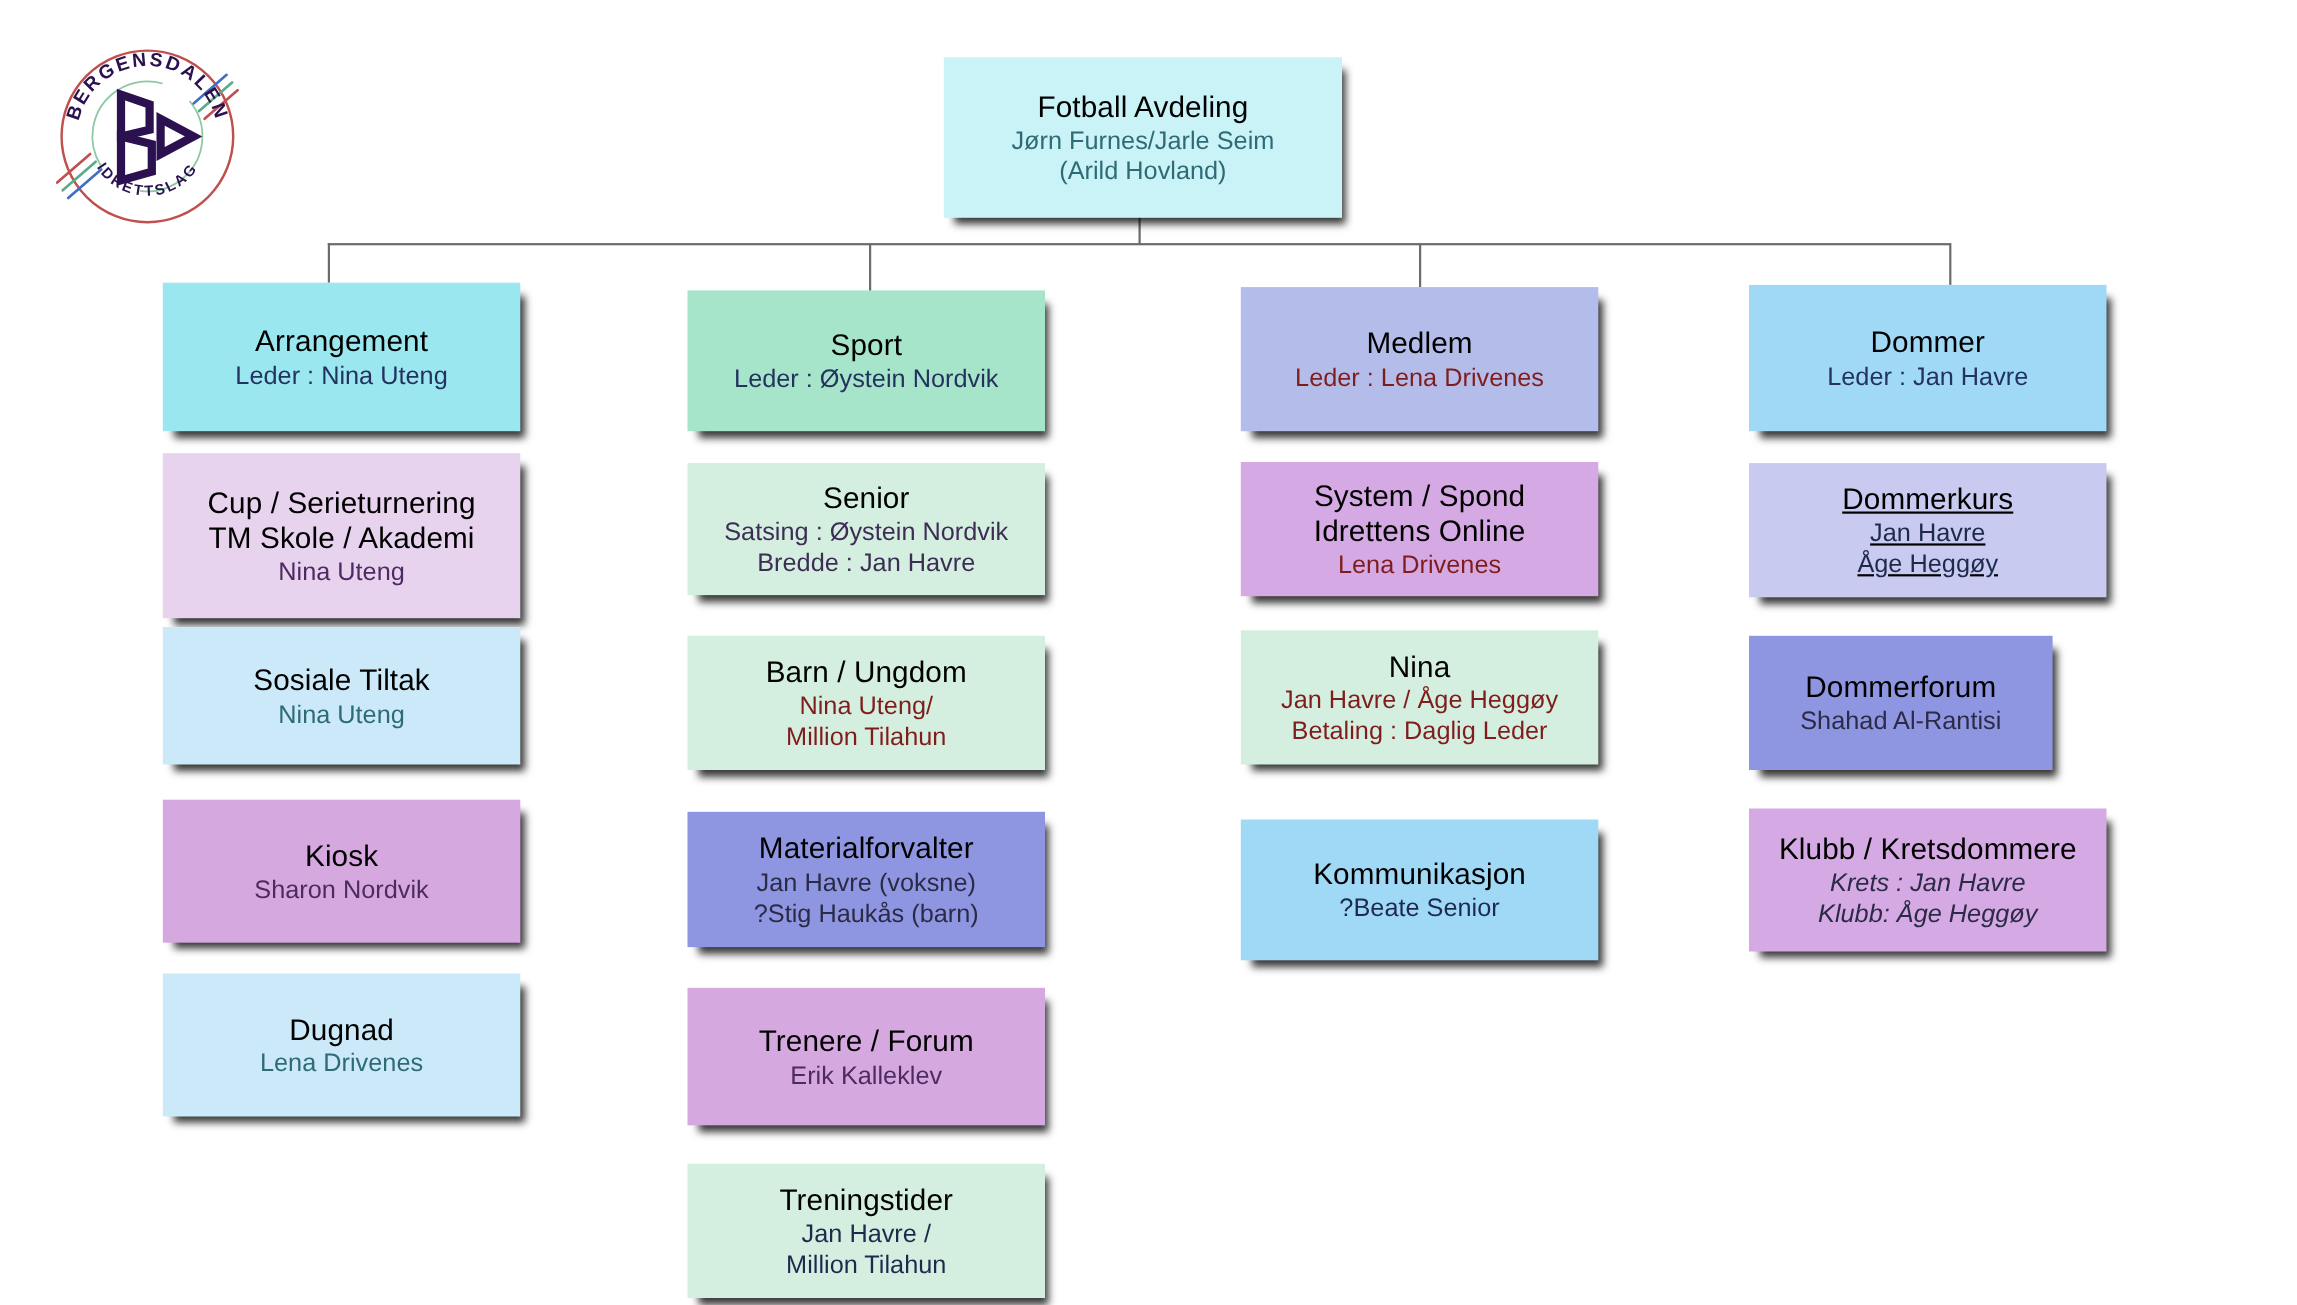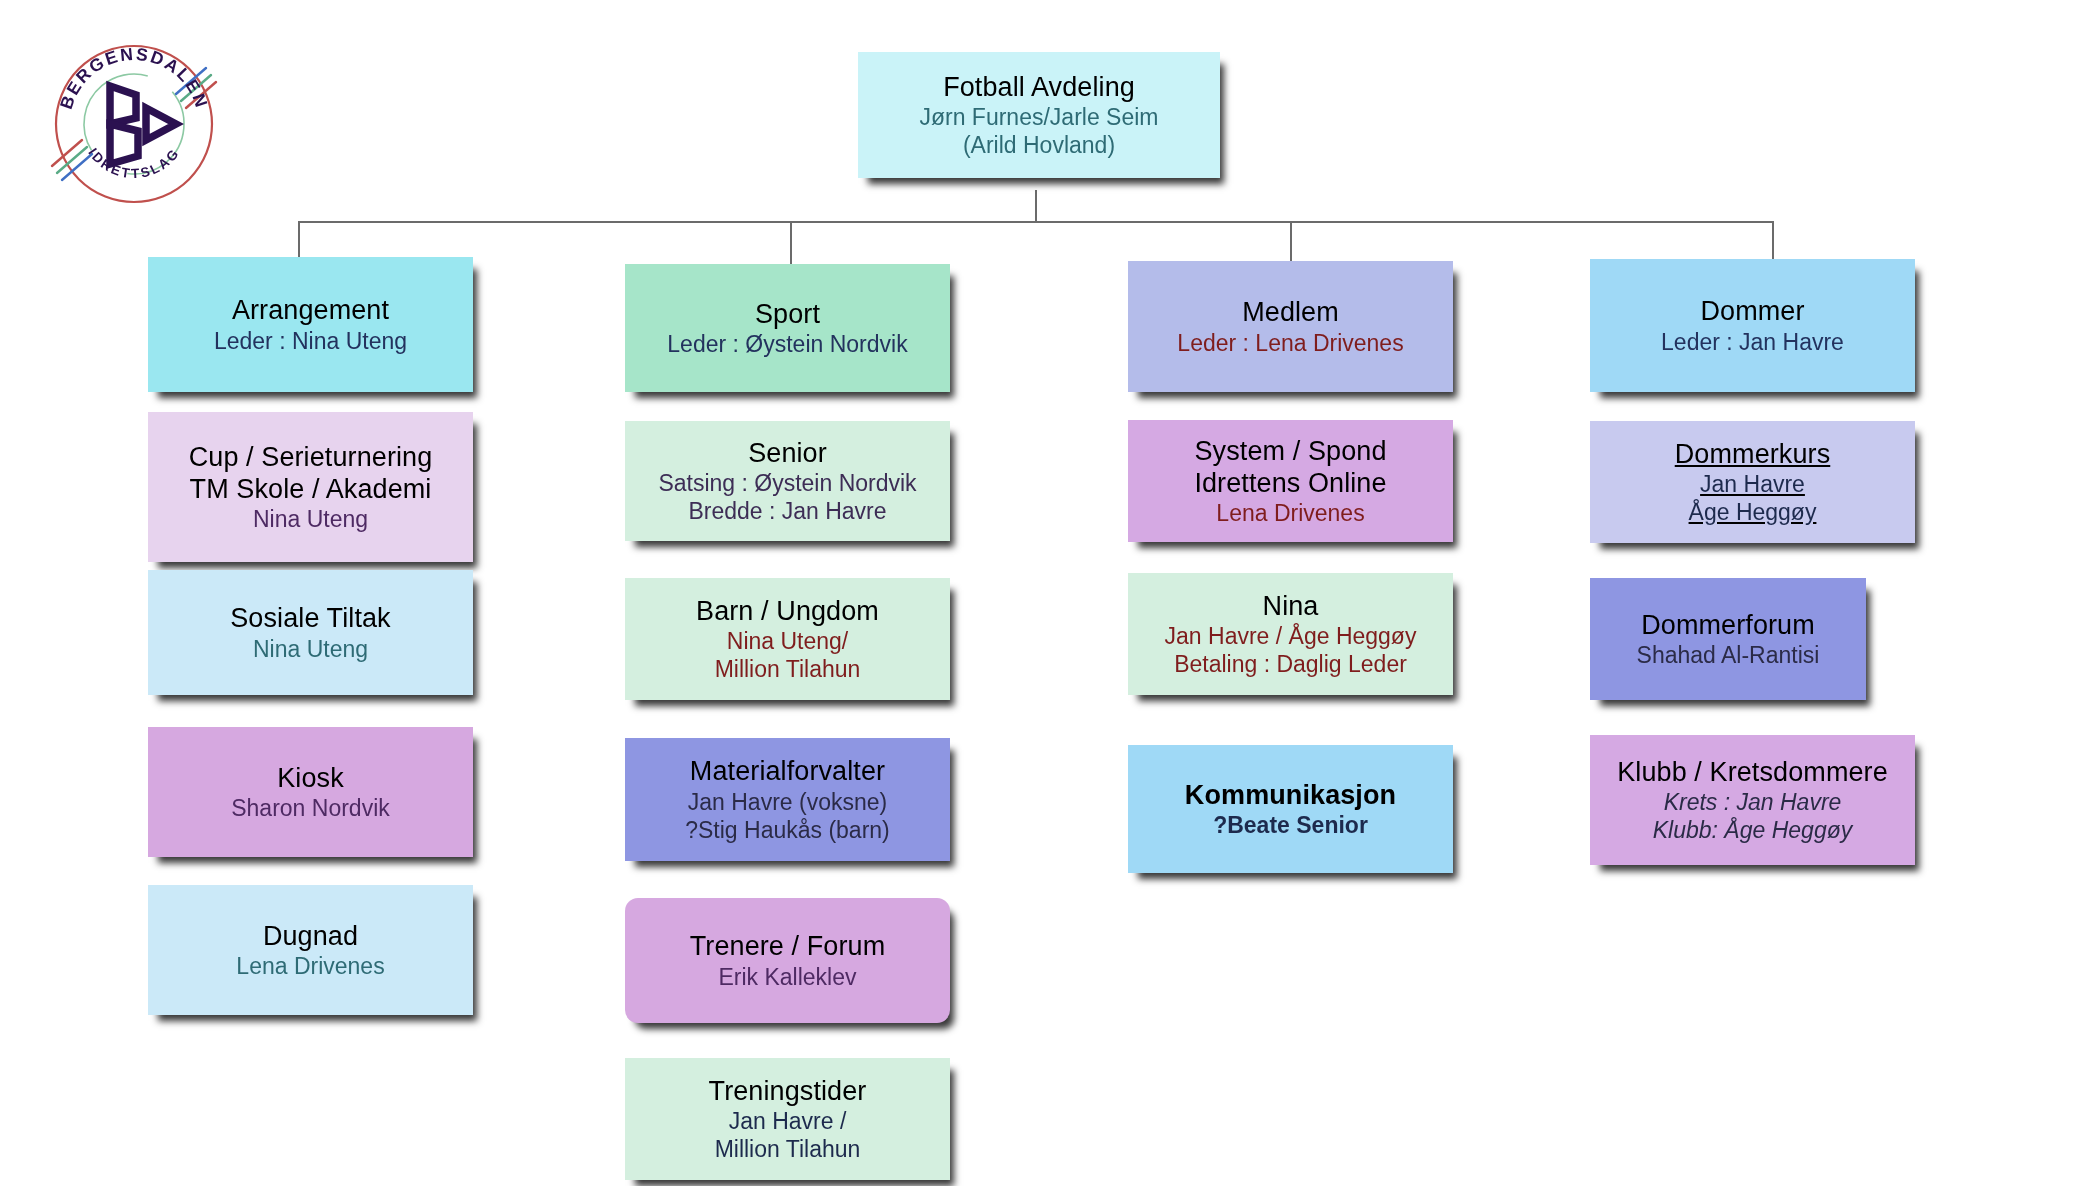--- a/index.html
+++ b/index.html
@@ -115,21 +115,21 @@
 
   <div class="conn v" style="left:1035px;top:190px;height:32px;"></div>
 
   <div class="conn h" style="left:298px;top:221px;width:1475px;"></div>
 
   <div class="conn v" style="left:298px;top:221px;height:36px;"></div>
   <div class="conn v" style="left:790px;top:221px;height:44px;"></div>
   <div class="conn v" style="left:1290px;top:221px;height:40px;"></div>
   <div class="conn v" style="left:1772px;top:221px;height:38px;"></div>
 
-  <div class="node c-root sub-teal" style="left:858px;top:52px;width:362px;height:126px;">
+  <div class="node c-root sub-teal" style="left:858px;top:52px;width:362px;height:146px;">
     <div class="t">Fotball Avdeling</div>
     <div class="s">Jørn Furnes/Jarle Seim</div>
     <div class="s">(Arild Hovland)</div>
   </div>
 
   <div class="node c-cyan sub-navy" style="left:148px;top:257px;width:325px;height:135px;">
     <div class="t">Arrangement</div>
     <div class="s">Leder : Nina Uteng</div>
   </div>
 
@@ -170,21 +170,21 @@
     <div class="s">Nina Uteng/</div>
     <div class="s">Million Tilahun</div>
   </div>
 
   <div class="node c-peristr sub-slate" style="left:625px;top:738px;width:325px;height:123px;">
     <div class="t">Materialforvalter</div>
     <div class="s">Jan Havre (voksne)</div>
     <div class="s">?Stig Haukås (barn)</div>
   </div>
 
-  <div class="node c-orchid sub-plum" style="left:625px;top:898px;width:325px;height:125px;border-radius:13px;">
+  <div class="node c-orchid sub-plum" style="left:625px;top:898px;width:325px;height:125px;">
     <div class="t">Trenere / Forum</div>
     <div class="s">Erik Kalleklev</div>
   </div>
 
   <div class="node c-palemint sub-ink" style="left:625px;top:1058px;width:325px;height:122px;">
     <div class="t">Treningstider</div>
     <div class="s">Jan Havre /</div>
     <div class="s">Million Tilahun</div>
   </div>
 
@@ -198,21 +198,21 @@
     <div class="t">Idrettens Online</div>
     <div class="s">Lena Drivenes</div>
   </div>
 
   <div class="node c-palemint sub-dark" style="left:1128px;top:573px;width:325px;height:122px;">
     <div class="t">Nina</div>
     <div class="s">Jan Havre / Åge Heggøy</div>
     <div class="s">Betaling : Daglig Leder</div>
   </div>
 
-  <div class="node c-skyblue sub-ink" style="left:1128px;top:745px;width:325px;height:128px;font-weight:bold;">
+  <div class="node c-skyblue sub-ink" style="left:1128px;top:745px;width:325px;height:128px;">
     <div class="t">Kommunikasjon</div>
     <div class="s">?Beate Senior</div>
   </div>
 
   <div class="node c-skyblue sub-navy" style="left:1590px;top:259px;width:325px;height:133px;">
     <div class="t">Dommer</div>
     <div class="s">Leder : Jan Havre</div>
   </div>
 
   <div class="node c-perilight sub-ink" style="left:1590px;top:421px;width:325px;height:122px;">

